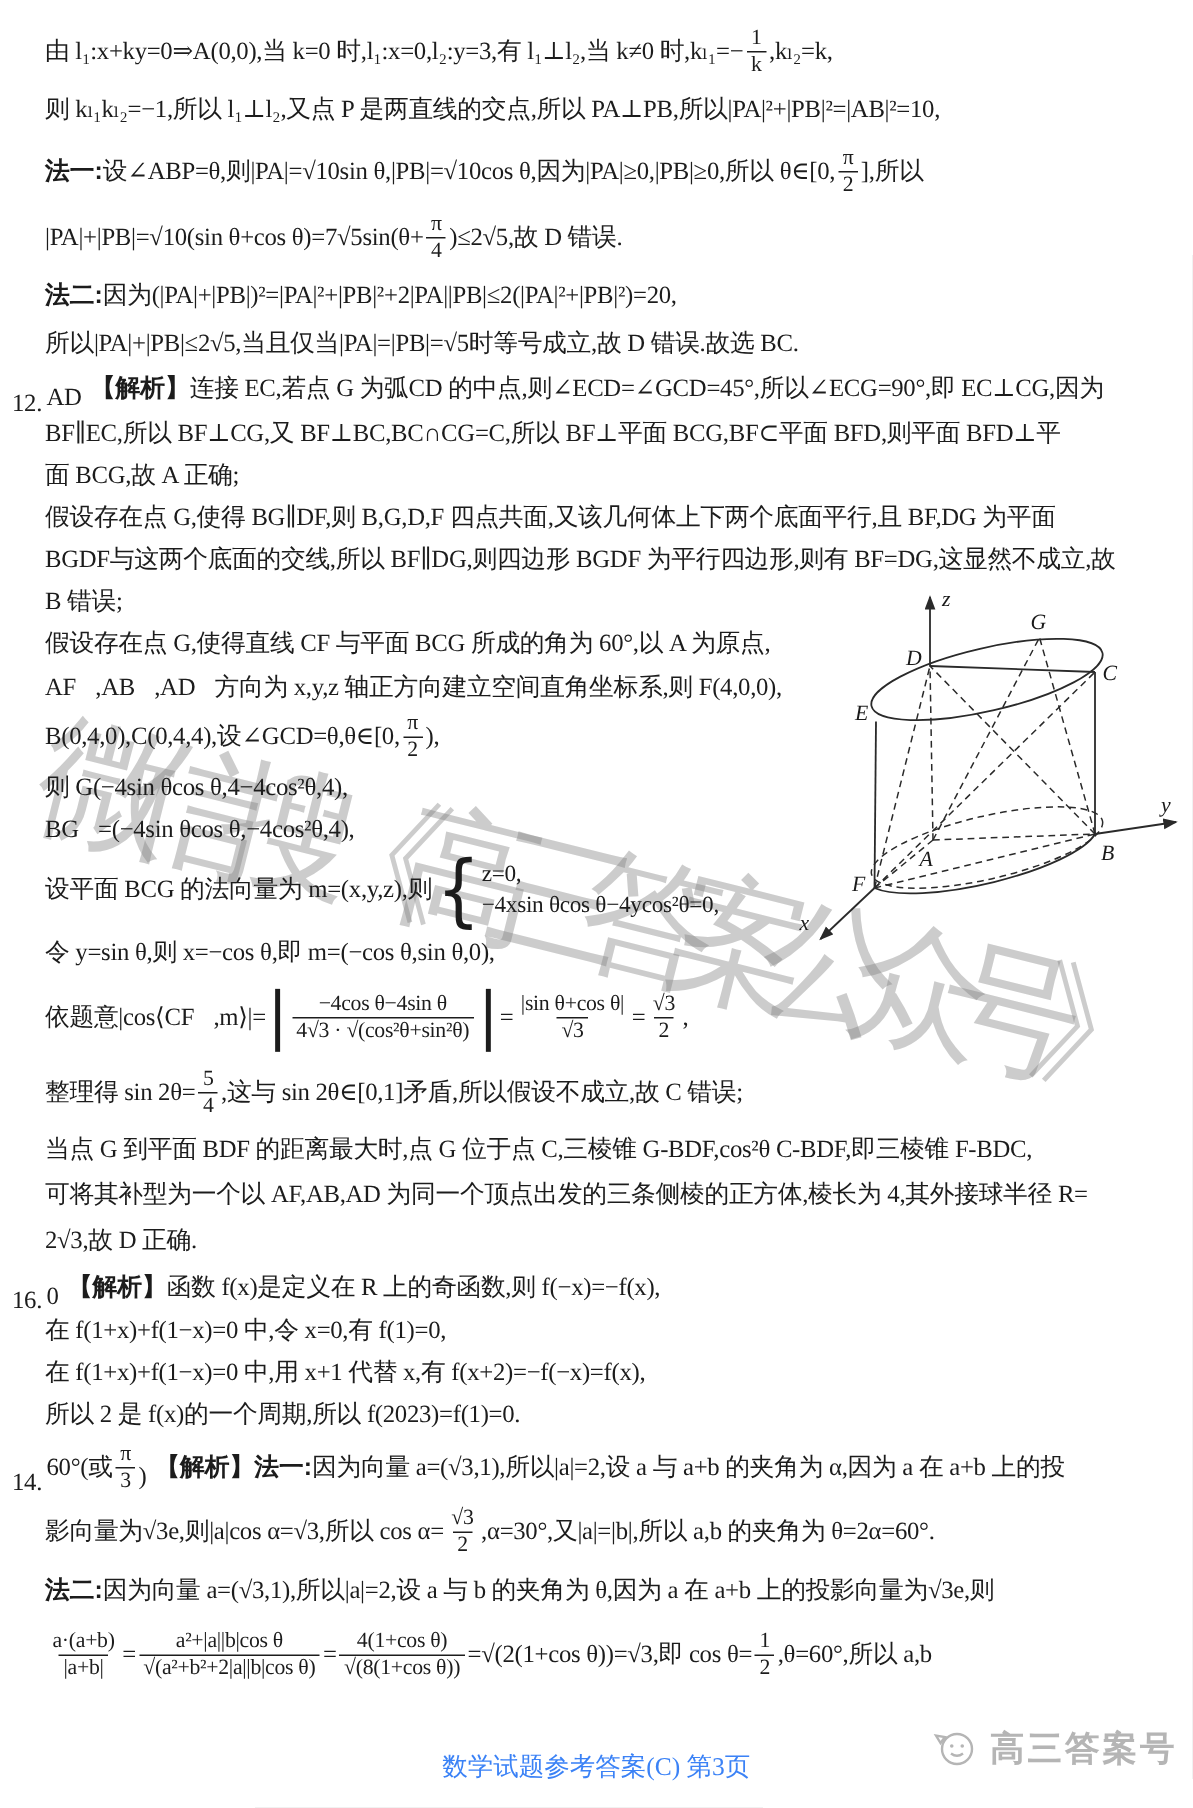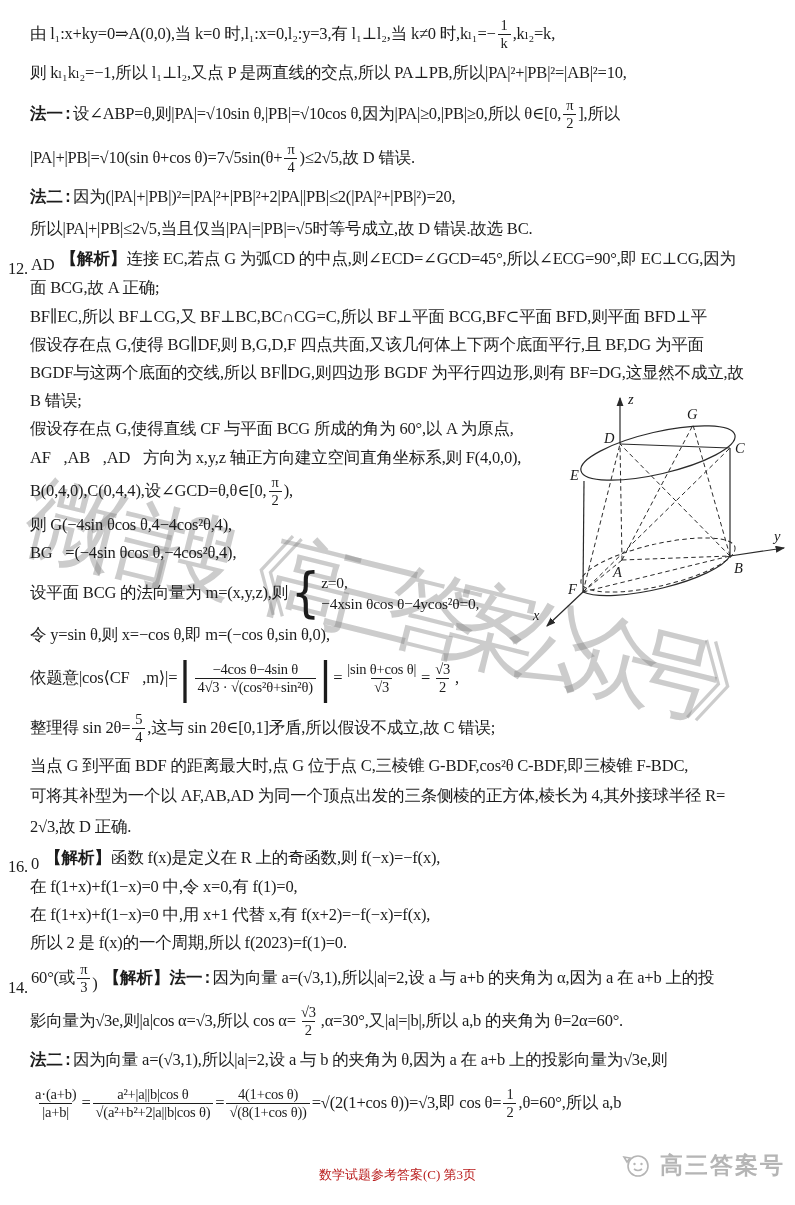--- a/index.html
+++ b/index.html
@@ -6,36 +6,36 @@
   .page{position:relative;width:795px;height:1205px;background:#ffffff;overflow:hidden;
         font-family:"Liberation Serif","DejaVu Serif",serif;font-size:16.5px;color:#1c1c1c;}
   .wm{position:absolute;left:28px;top:468px;z-index:0;white-space:nowrap;pointer-events:none;
       font-size:92px;line-height:1;letter-spacing:-30px;color:rgba(128,128,128,0.40);
       transform:rotate(14deg);transform-origin:0 50%;font-family:"Liberation Serif",serif;}
   .text{position:absolute;left:8px;top:14px;width:784px;z-index:2;}
   .ln{display:flex;align-items:center;white-space:nowrap;padding-left:22px;letter-spacing:-0.2px;}
   .hang{margin-left:-22px;margin-top:19px;}
   .num{margin-right:3px;}
   .ans{margin-right:6px;margin-top:12px;}
-  .hei{font-family:Liberation Mono, monospace;font-weight:700;letter-spacing:0;}
+  .hei{font-family:Liberation Sans, sans-serif;font-weight:700;letter-spacing:0;}
   .fr{display:inline-flex;flex-direction:column;align-items:center;vertical-align:middle;
       margin:0 2px;line-height:1.15;}
   .fr .n,.fr .d{display:block;font-size:0.88em;padding:0 3px;text-align:center;}
   .fr .d{border-top:1px solid #1c1c1c;}
   .sys{display:inline-flex;align-items:center;}
   .brace{font-size:46px;font-weight:400;transform:scaleY(1.15);margin:0 1px 0 3px;
          font-family:"DejaVu Sans",sans-serif;line-height:1;}
   .syscol{display:inline-flex;flex-direction:column;row-gap:3px;font-size:15.5px;line-height:1.1;}
   .bigbar{font-size:40px;font-weight:400;transform:scaleY(1.05);margin:0 1px;line-height:1;
           font-family:"DejaVu Sans",sans-serif;}
   .figure{position:absolute;left:528px;top:383px;z-index:1;}
   .figure text{font-style:italic;font-size:14.5px;fill:#1a1a1a;
                font-family:"Liberation Serif","DejaVu Serif",serif;}
   .footer{position:absolute;left:0;right:0;top:1166px;text-align:center;z-index:2;
-          font-size:13px;color:#b91c1c;}
+          font-size:17px;color:#3b82f6;}
   .logo{position:absolute;right:10px;top:1148px;display:flex;align-items:center;gap:5px;z-index:3;
         color:#b5b5b5;font-family:Liberation Sans, sans-serif;
         font-weight:700;font-size:23px;letter-spacing:2px;}
 </style>
 </head>
 <body>
 
 <div class="page">
 
   <div class="wm">微信搜《高三答案公众号》</div>
@@ -77,25 +77,25 @@
     <div class="ln" style="height:30px">
       <span>所以|PA|+|PB|≤2√5,当且仅当|PA|=|PB|=√5时等号成立,故 D 错误.故选 BC.</span>
     </div>
 
     <div class="ln" style="height:30px">
       <span class="hang num">12.</span>
         <span class="ans">AD</span>
         <span class="hei">【解析】</span>
         <span>连接 EC,若点 G 为弧CD 的中点,则∠ECD=∠GCD=45°,所以∠ECG=90°,即 EC⊥CG,因为</span>
     </div>
+    <div class="ln" style="height:29px">
+        <span>BF∥EC,所以 BF⊥CG,又 BF⊥BC,BC∩CG=C,所以 BF⊥平面 BCG,BF⊂平面 BFD,则平面 BFD⊥平</span>
+      </div>
     <div class="ln" style="height:28px">
         <span>面 BCG,故 A 正确;</span>
-      </div>
-    <div class="ln" style="height:29px">
-        <span>BF∥EC,所以 BF⊥CG,又 BF⊥BC,BC∩CG=C,所以 BF⊥平面 BCG,BF⊂平面 BFD,则平面 BFD⊥平</span>
       </div>
     <div class="ln" style="height:28px">
         <span>假设存在点 G,使得 BG∥DF,则 B,G,D,F 四点共面,又该几何体上下两个底面平行,且 BF,DG 为平面</span>
       </div>
     <div class="ln" style="height:28px">
         <span>BGDF与这两个底面的交线,所以 BF∥DG,则四边形 BGDF 为平行四边形,则有 BF=DG,这显然不成立,故</span>
       </div>
     <div class="ln" style="height:28px">
         <span>B 错误;</span>
       </div>

